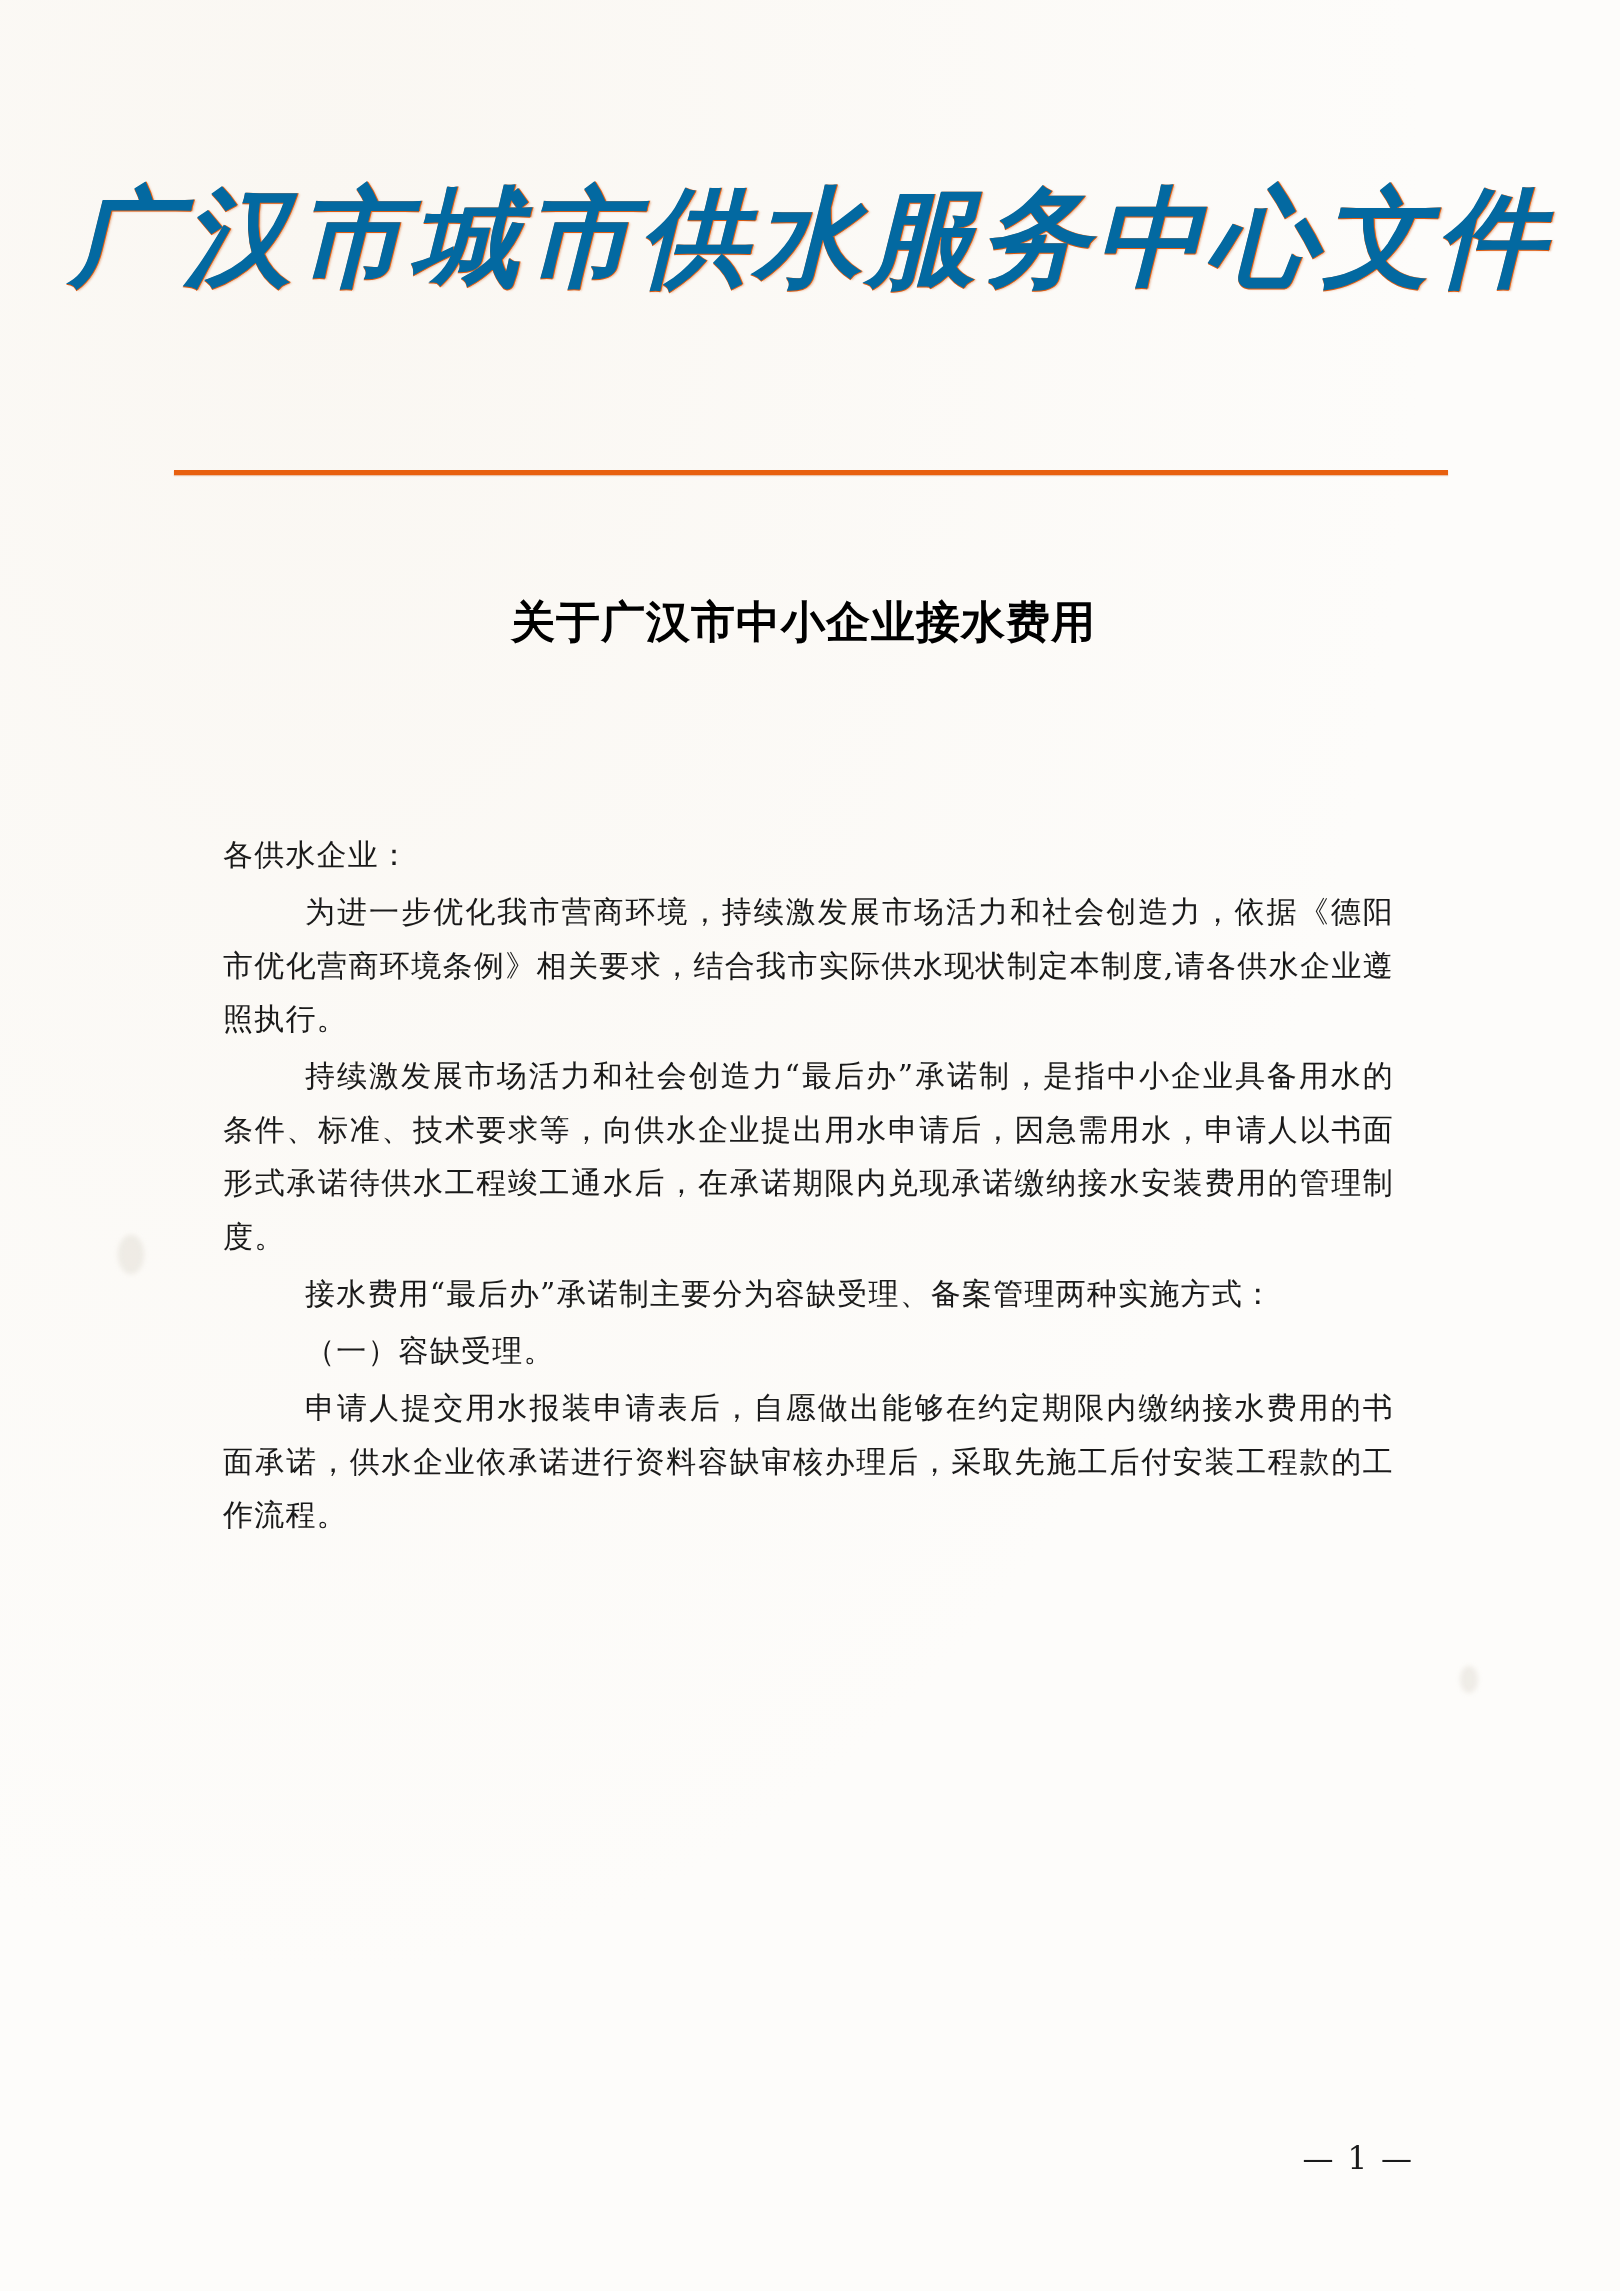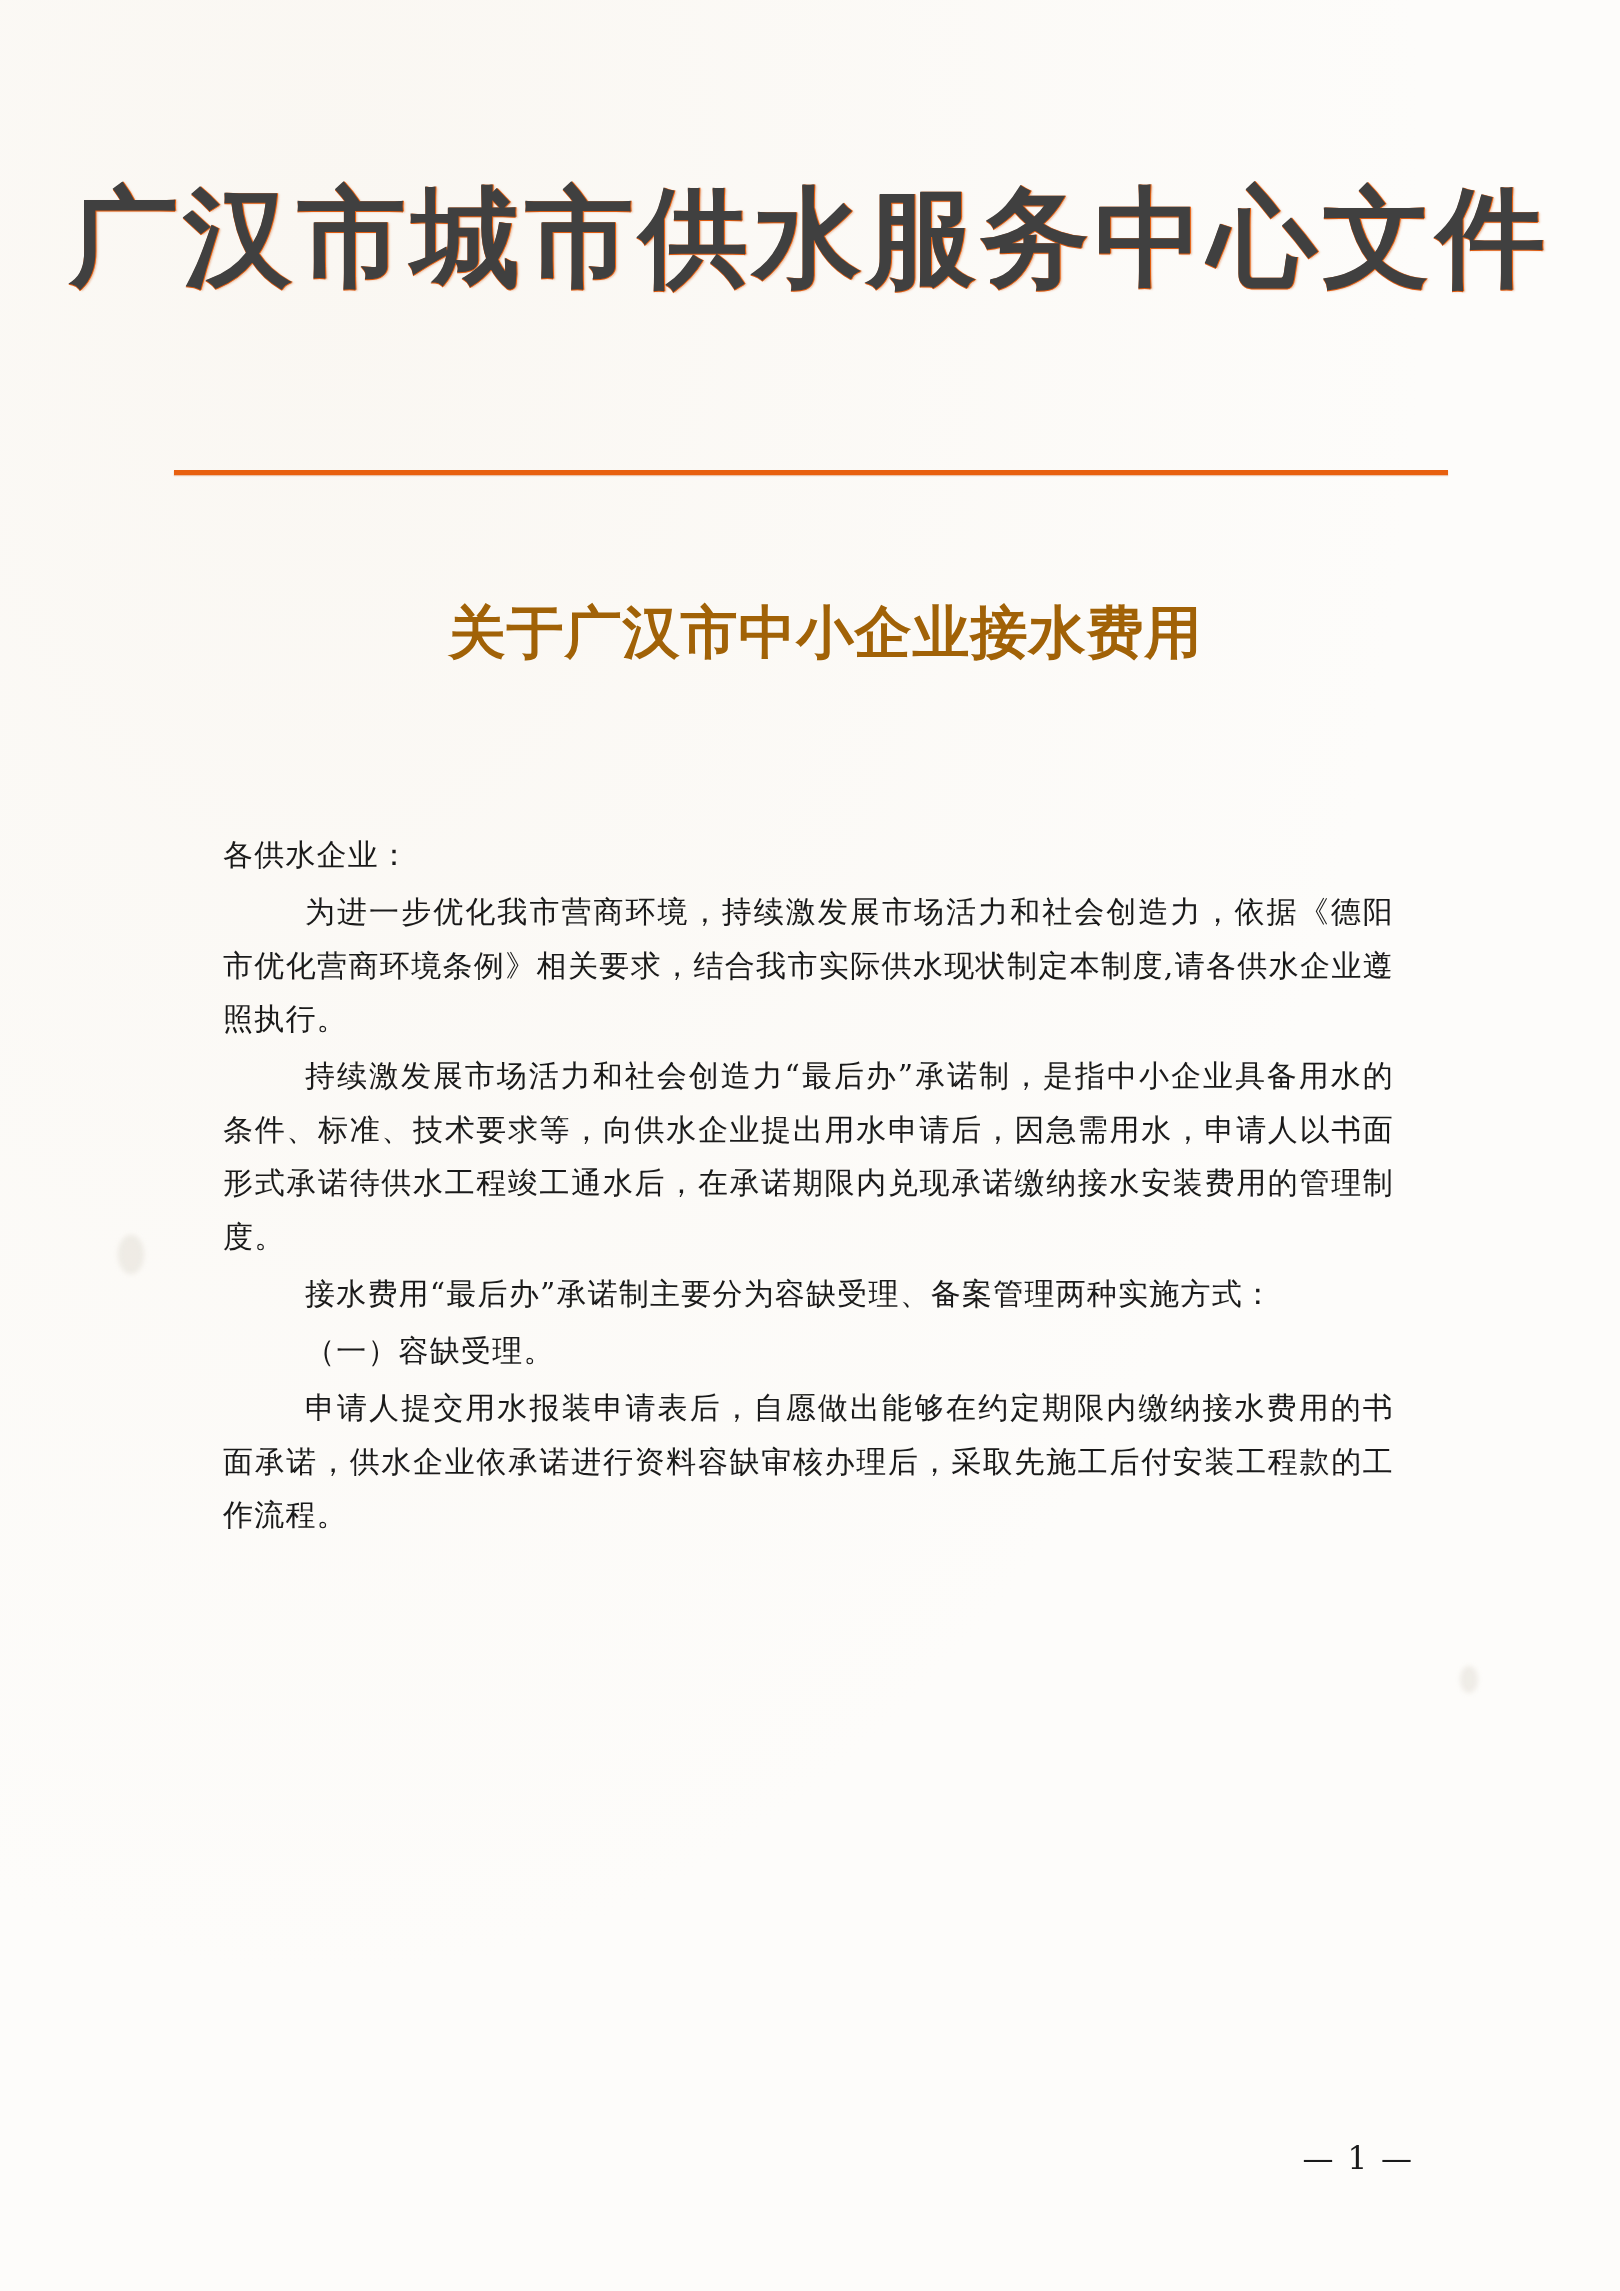--- a/index.html
+++ b/index.html
@@ -34,52 +34,53 @@
     top: 0;
     width: 1620px;
     height: 2292px;
   }
   .masthead {
     position: absolute;
     left: 0;
     right: 0;
     top: 181px;
     text-align: center;
-    color: #404040;
+    color: #0369a1;
     font-family: "DejaVu Serif", serif;
     font-weight: bold;
     font-size: 108px;
     letter-spacing: 5.9px;
     line-height: 1.05;
     text-shadow:
       1px 0 0 #e8600f,
       0 1px 0 #dd5a10,
       2px 1px 2px rgba(200,80,10,0.35);
     white-space: nowrap;
+    font-style: italic;
   }
   .masthead-rule {
     position: absolute;
     left: 174px;
     width: 1274px;
     top: 470px;
     height: 4.9px;
     background: #e8600f;
     box-shadow: 0 1px 1px rgba(200,90,20,0.35);
   }
   .doc-title {
     position: absolute;
-    left: 218px;
+    left: 196px;
     width: 1215px;
     top: 588px;
     text-align: center;
     font-family: "DejaVu Sans", sans-serif;
     font-weight: bold;
-    font-size: 57px;
+    font-size: 44px;
     line-height: 1.55;
-    color: #a16207;
+    color: #000000;
     letter-spacing: 1px;
   }
   .doc-title .line2 {
     display: block;
   }
   .body-text {
     position: absolute;
     left: 223px;
     width: 1171px;
     top: 828px;

